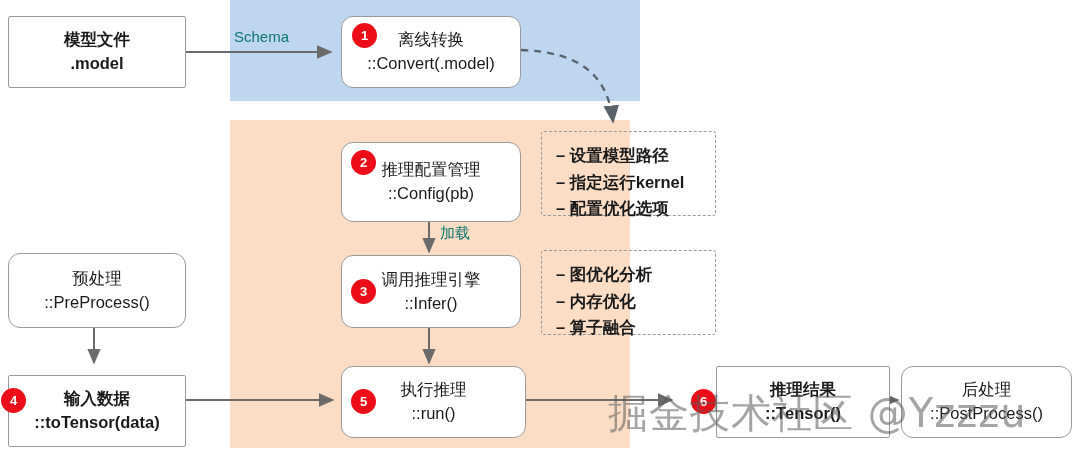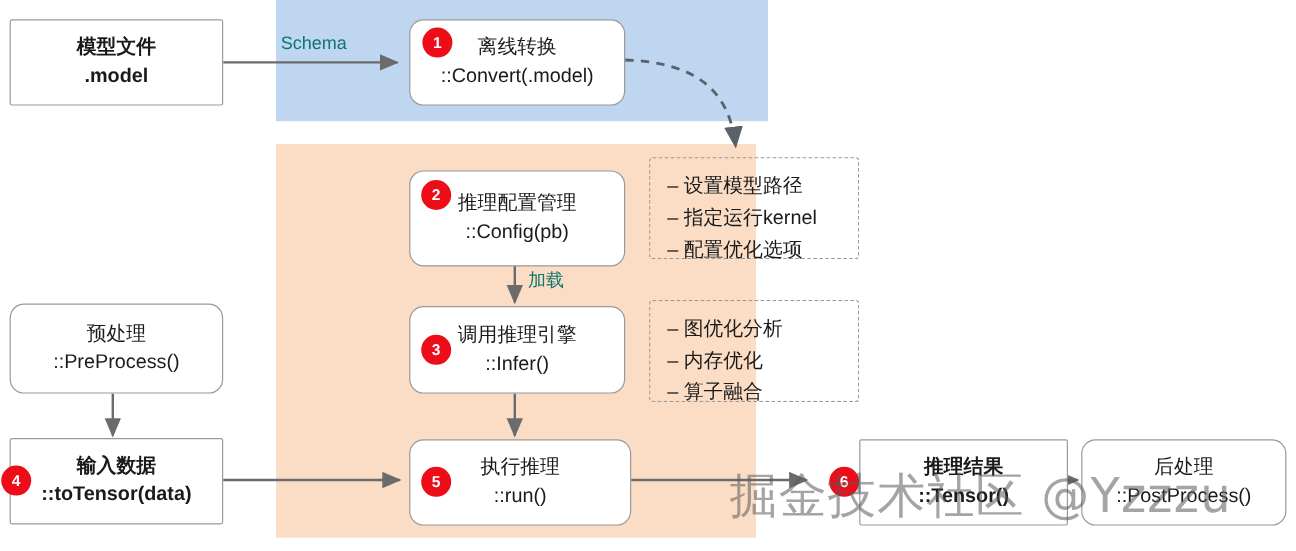--- a/index.html
+++ b/index.html
@@ -65,20 +65,21 @@
     border: 1.6px dashed #9a9a9a;
     border-radius: 3px;
     background: transparent;
     padding: 10px 0 10px 14px;
     display: flex;
     flex-direction: column;
     justify-content: flex-start;
     color: #1a1a1a;
     font-size: 16.5px;
     line-height: 1.62;
+    font-weight: bold;
   }
   .dashbox .row { white-space: nowrap; }
 
   
   .badge {
     position: absolute;
     width: 25px; height: 25px;
     border-radius: 50%;
     background: #ec0d18;
     color: #ffffff;
@@ -177,21 +178,21 @@
     <div class="l1">调用推理引擎</div>
     <div class="l2">::Infer()</div>
   </div>
   <div class="badge" style="left:351px; top:279px;">3</div>
 
   <div class="node rounded" style="left:8px; top:253px; width:178px; height:75px;">
     <div class="l1">预处理</div>
     <div class="l2">::PreProcess()</div>
   </div>
 
-  <div class="node square" style="left:8px; top:365px; width:178px; height:72px;">
+  <div class="node square" style="left:8px; top:375px; width:178px; height:72px;">
     <div class="l1">输入数据</div>
     <div class="l2">::toTensor(data)</div>
   </div>
   <div class="badge" style="left:1px; top:388px;">4</div>
 
   <div class="node rounded" style="left:341px; top:366px; width:185px; height:72px;">
     <div class="l1">执行推理</div>
     <div class="l2">::run()</div>
   </div>
   <div class="badge" style="left:351px; top:389px;">5</div>

